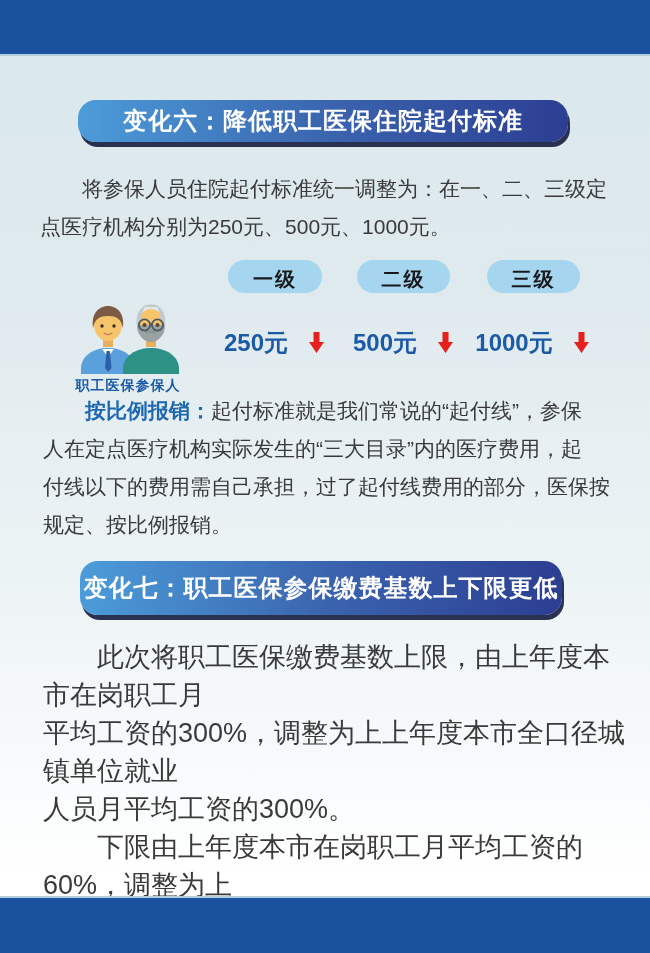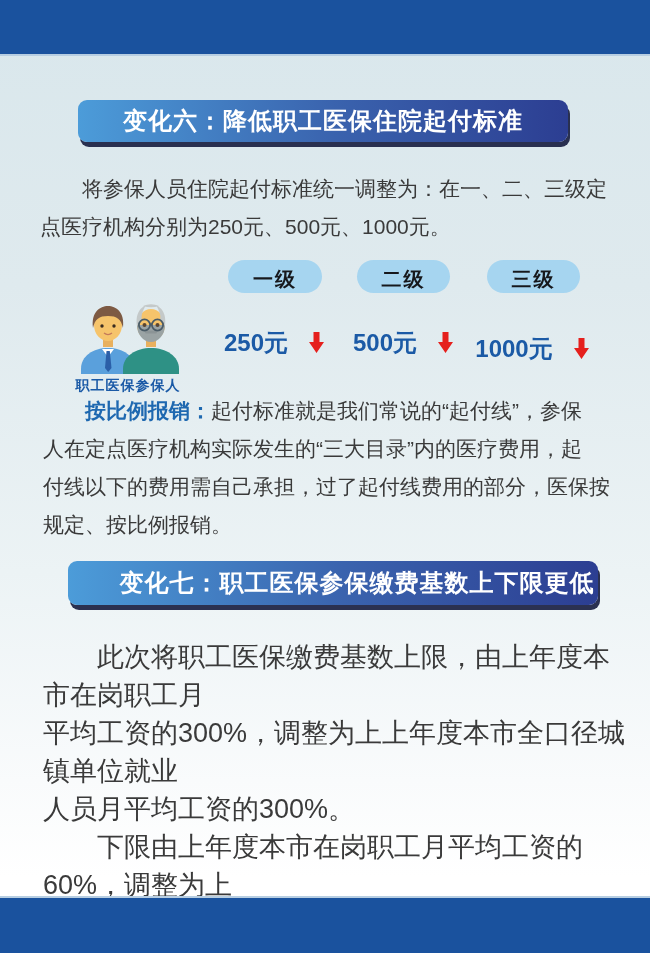--- a/index.html
+++ b/index.html
@@ -8,26 +8,26 @@
     font-family:"Liberation Sans","DejaVu Sans",sans-serif;
     background:linear-gradient(180deg,#d9e7ec 0%,#dfeaee 30%,#ecf3f5 60%,#f9fbfc 82%,#ffffff 92%);
   }
   .band{position:absolute;left:0;width:100%;background:#1A529E;}
   .band-top{top:0;height:54px;border-bottom:2px solid #b7cee2;}
   .band-bottom{bottom:0;height:55px;border-top:2px solid #b7cee2;}
 
   .banner{
     position:absolute;display:flex;align-items:center;justify-content:center;
     color:#ffffff;font-weight:bold;font-size:24px;letter-spacing:1px;
-    border-radius:9px;
+    border-radius:18px;
     background:linear-gradient(90deg,#4C9CD9 0%,#3a63ae 52%,#2C3E92 100%);
     box-shadow:2px 5px 0 rgba(16,22,58,0.88);
   }
   .banner1{left:78px;top:100px;width:490px;height:42px;}
-  .banner2{left:68px;top:561px;width:482px;height:44px;padding-left:48px;}
+  .banner2{left:80px;top:561px;width:482px;height:54px;}
 
   .body-text{
     position:absolute;margin:0;color:#3a3a3a;font-size:21px;line-height:38px;
     text-indent:2em;white-space:pre-line;
   }
   .intro{left:40px;top:170px;width:592px;}
   .tip{left:43px;top:392px;width:592px;}
   .tip-label{color:#1E68B0;font-weight:bold;}
 
   .para-block{position:absolute;left:43px;top:638px;width:592px;}
@@ -42,21 +42,21 @@
   .pill2{left:357px;width:93px;}
   .pill3{left:487px;width:93px;}
 
   .value-cell{
     position:absolute;top:327px;height:32px;
     display:flex;align-items:center;justify-content:center;gap:21px;
     font-weight:bold;font-size:24px;color:#1B5AA6;
   }
   .v1{left:214px;width:120px;}
   .v2{left:343px;width:120px;}
-  .v3{left:469px;width:126px;margin-top:6px;}
+  .v3{left:469px;width:126px;}
   .arrow-icon svg{display:block;}
 
   .icon-group{position:absolute;left:64px;top:300px;width:128px;text-align:center;}
   .icon-group svg{display:block;margin:0 auto;}
   .icon-caption{margin-top:3px;font-size:14px;font-weight:bold;color:#1B5AA6;letter-spacing:1px;}
 </style>
 </head>
 <body>
 
 <div class="poster">

